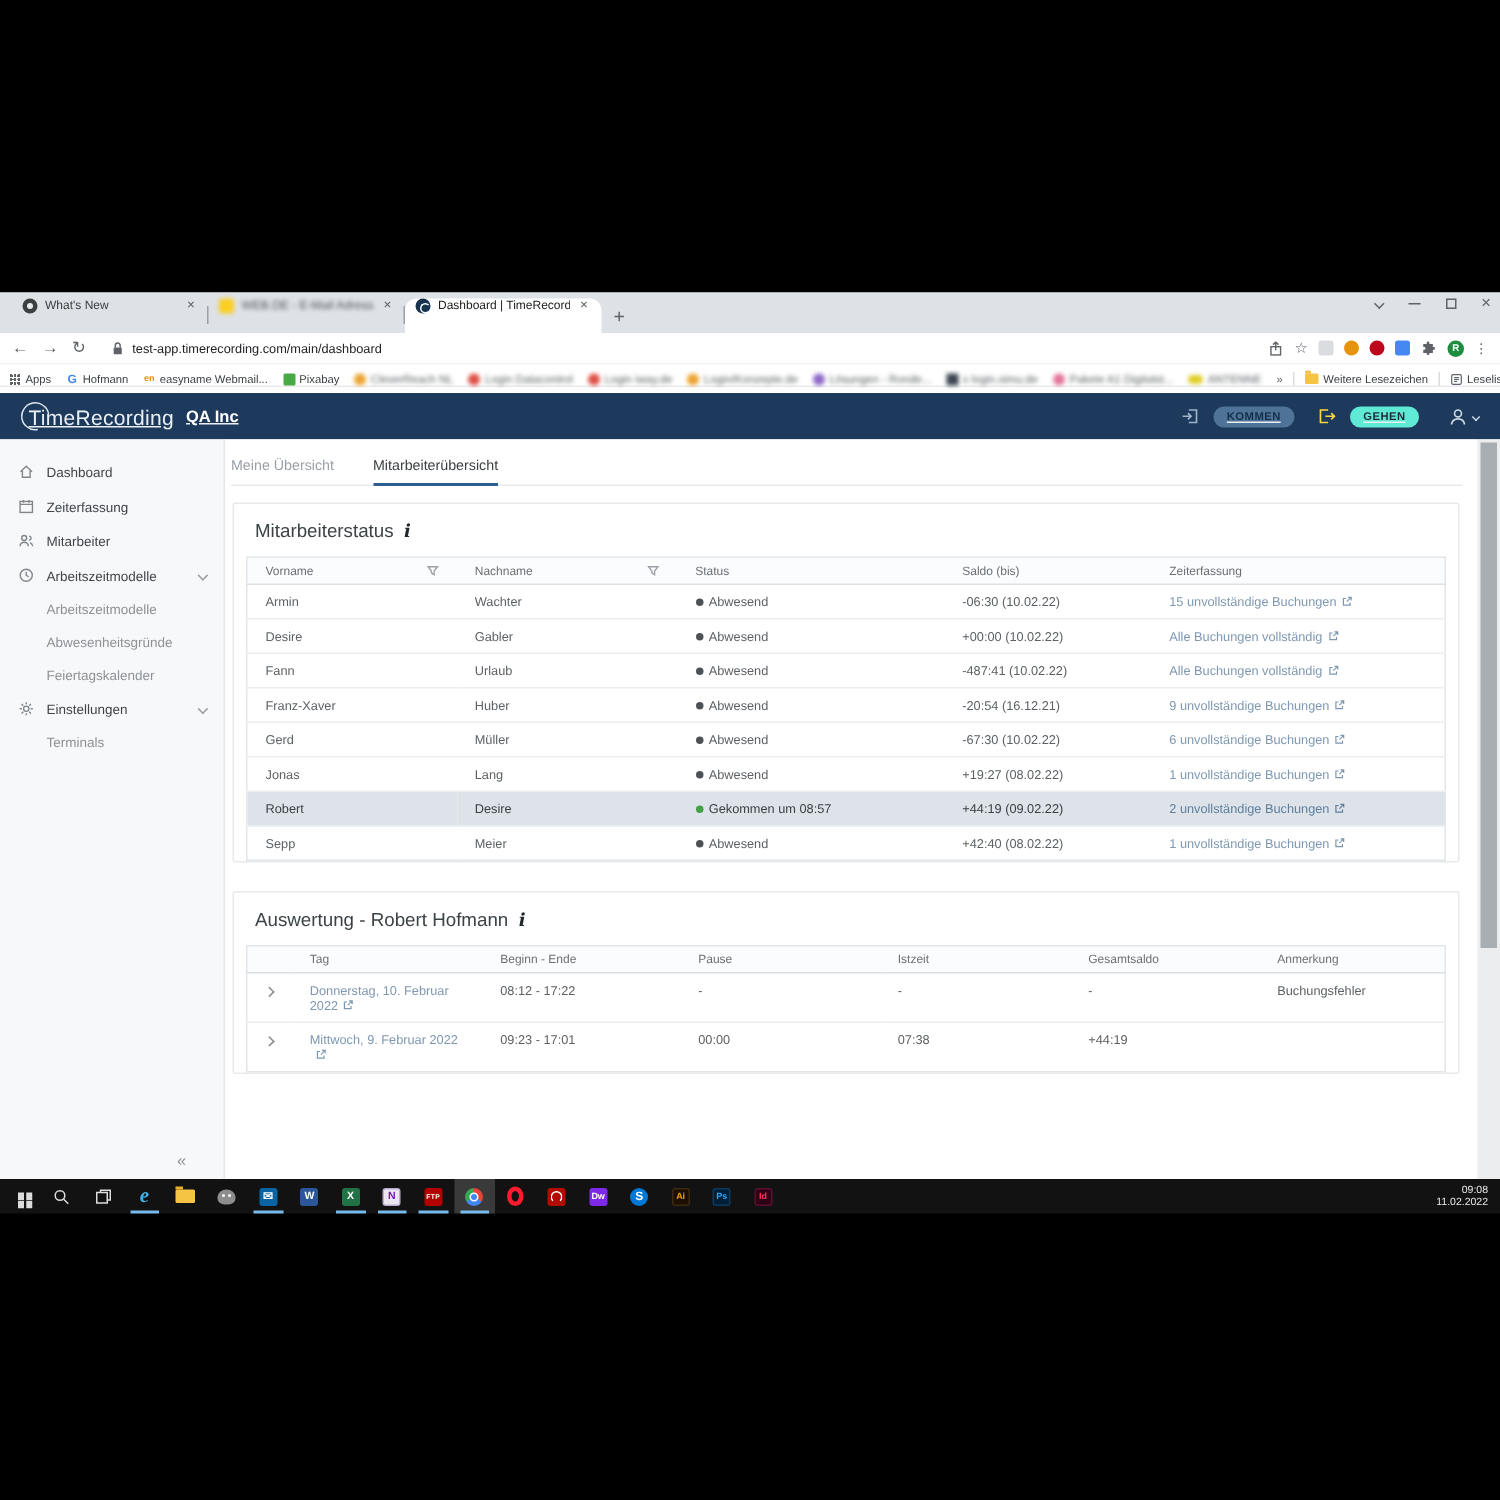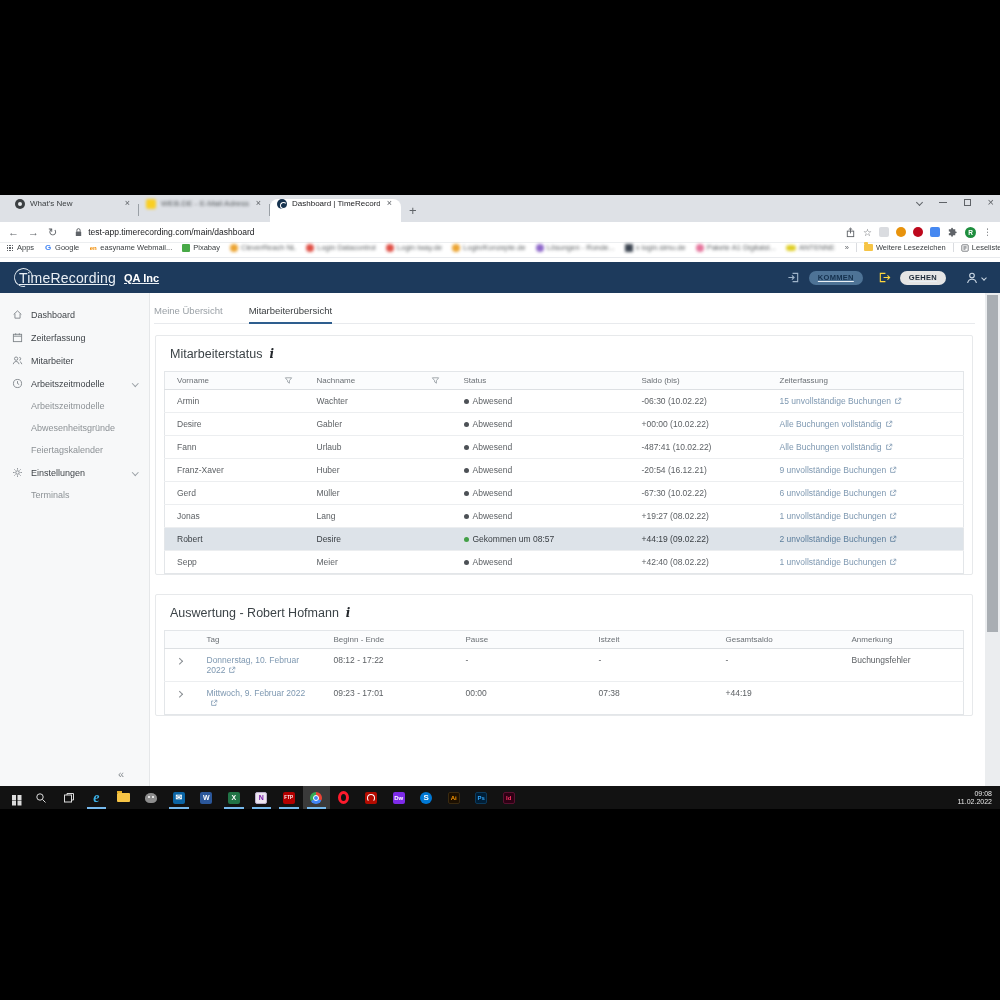--- a/index.html
+++ b/index.html
@@ -32,21 +32,21 @@
   .url { font-size:8.5px; color:#202124; }
   .tb-icons { display:flex; align-items:center; gap:7px; }
   .exticon { width:10px; height:10px; border-radius:50%; }
   .ext-gray { background:#dadce0; border-radius:2px; }
   .ext-orange { background:#e8930c; }
   .ext-red { background:#bd081c; }
   .ext-blue { background:#4688f1; border-radius:2px; }
   .avatar { width:11px; height:11px; border-radius:50%; background:#1e8e3e; color:#fff; font-size:6.5px; font-weight:bold; display:flex; align-items:center; justify-content:center; }
   .kebab { font-size:9px; color:#5f6368; letter-spacing:0; }
 
-  .bookmarksbar { height:15px; background:#fff; display:flex; align-items:flex-start; padding:0 6px; gap:10px; border-bottom:1px solid #e8eaed; font-size:7.5px; color:#3c4043; }
+  .bookmarksbar { height:15px; background:#fff; display:flex; align-items:flex-end; padding:0 6px; gap:10px; border-bottom:1px solid #e8eaed; font-size:7.5px; color:#3c4043; }
   .bmitem { display:flex; align-items:center; gap:3px; white-space:nowrap; }
   .bmicon { width:8px; height:8px; flex:none; display:inline-flex; align-items:center; justify-content:center; font-weight:bold; }
   .bmicon.apps-grid { background:
      radial-gradient(circle 1px at 1.5px 1.5px,#5f6368 1px,transparent 1px),
      radial-gradient(circle 1px at 4px 1.5px,#5f6368 1px,transparent 1px),
      radial-gradient(circle 1px at 6.5px 1.5px,#5f6368 1px,transparent 1px),
      radial-gradient(circle 1px at 1.5px 4px,#5f6368 1px,transparent 1px),
      radial-gradient(circle 1px at 4px 4px,#5f6368 1px,transparent 1px),
      radial-gradient(circle 1px at 6.5px 4px,#5f6368 1px,transparent 1px),
      radial-gradient(circle 1px at 1.5px 6.5px,#5f6368 1px,transparent 1px),
@@ -69,21 +69,21 @@
 
   
   .appgap { height:4px; background:#fff; }
   .appheader { height:31px; background:#1d3a5c; display:flex; align-items:center; padding:0 14px; color:#e9eff5;text-decoration:underline; }
   .logo-ring { width:19px; height:19px; border:1.5px solid #dfe7ee; border-radius:50%; border-right-color:transparent; transform:rotate(35deg); flex:none; }
   .brand { font-size:14px; color:#e9eff5; margin-left:-14px; letter-spacing:.2px; }
   .company { font-size:11px; font-weight:bold; color:#fff; margin-left:8px; }
   .hdr-right { margin-left:auto; display:flex; align-items:center; gap:9px; }
   .pill { font-size:7.5px; font-weight:bold; padding:2.5px 9px; border-radius:9px; letter-spacing:.3px; }
   .pill.kommen { background:#4e7396; color:#14304d; }
-  .pill.gehen { background:#e5e5e5; color:#1d2b3a; }
+  .pill.gehen { background:#5eead4; color:#1d2b3a; }
   .hdr-ico { display:inline-flex; }
   .userchev { width:4px; height:4px; border-right:1.2px solid #cdd9e5; border-bottom:1.2px solid #cdd9e5; transform:rotate(45deg); margin-left:3px; }
 
   .appbody { position:relative; height:493px; display:flex; background:#fff; }
   .sidebar { width:150px; background:#f7f8f9; border-right:1px solid #e5e7e9; padding-top:10px; position:relative; flex:none; }
   .side-item { display:flex; align-items:center; gap:8px; padding:6px 12px; font-size:9px; color:#40454a; }
   .side-item .sicon { width:11px; height:11px; flex:none; display:inline-flex; }
   .side-item.sub { padding-left:31px; color:#8d9296; }
   .side-item .schev { margin-left:auto; width:4.5px; height:4.5px; border-right:1.2px solid #9aa0a6; border-bottom:1.2px solid #9aa0a6; transform:rotate(45deg); }
   .collapse-btn { position:absolute; bottom:6px; right:10px; font-size:11px; color:#8a8f94; }
@@ -215,21 +215,21 @@
     </div>
 
     <div class="bookmarksbar">
       <div id="bookmarks" style="display:flex;align-items:center;gap:10px;">
           <div class="bmitem">
             <span class="bmicon apps-grid"></span>
             <span>Apps</span>
           </div>
           <div class="bmitem">
             <span class="bmicon google">G</span>
-            <span>Google</span>
+            <span>Hofmann</span>
           </div>
           <div class="bmitem">
             <span class="bmicon easyname">en</span>
             <span>easyname Webmail...</span>
           </div>
           <div class="bmitem">
             <span class="bmicon pixabay"></span>
             <span>Pixabay</span>
           </div>
           <div class="bmitem">

